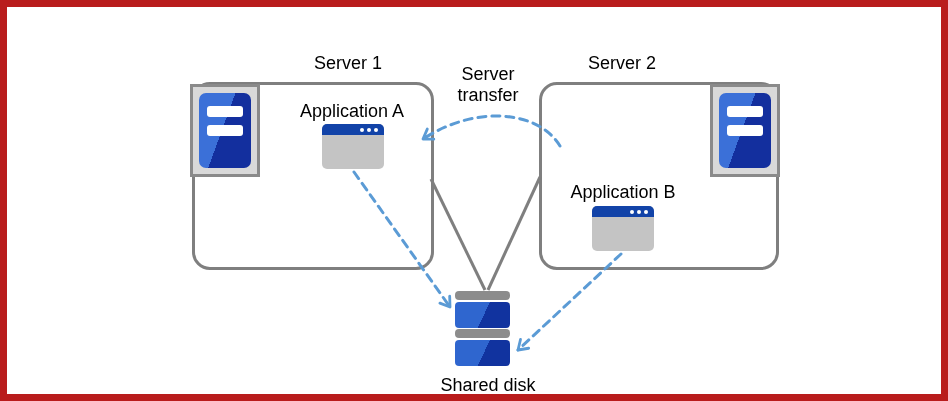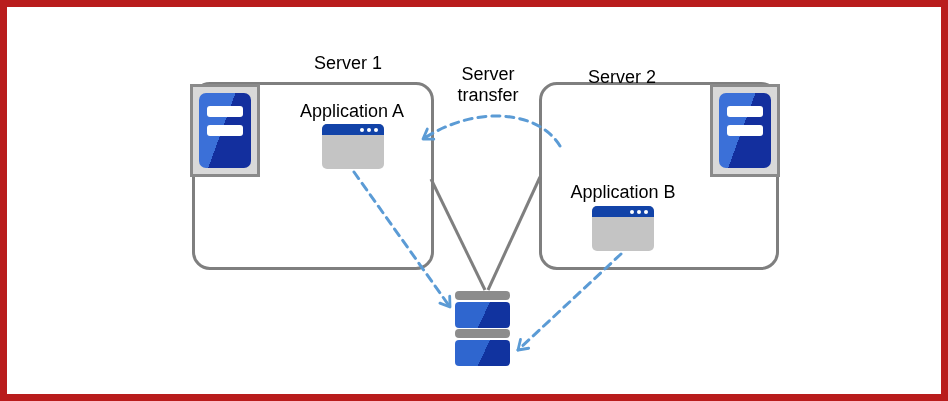--- a/index.html
+++ b/index.html
@@ -59,21 +59,21 @@
   .disk-body {
     position:absolute; left:0; right:0; height:26px; border-radius:4px;
     background:linear-gradient(115deg, #2f66cf 52%, #11339f 52%);
   }
   .disk-cap.c1 { top:0; }
   .disk-body.d1 { top:11px; }
   .disk-cap.c2 { top:38px; }
   .disk-body.d2 { top:49px; }
 
   #server1-title { left:281px; top:46px; width:120px; }
-  #server2-title { left:555px; top:60px; width:120px; }
+  #server2-title { left:555px; top:46px; width:120px; }
   #group-transfer-label { left:435px; top:57px; width:92px; }
   #app-a-label { left:275px; top:94px; width:140px; }
   #app-b-label { left:546px; top:175px; width:140px;text-align:center; }
   #shared-disk-label { left:411px; top:368px; width:140px; }
 
   svg.overlay { position:absolute; left:0; top:0; z-index:2; pointer-events:none; }
 </style>
 </head>
 <body>
 
@@ -96,20 +96,21 @@
   </svg>
 
   <div class="server-box" id="server1-box"></div>
   <div class="server-box" id="server2-box"></div>
 
   <div class="label" id="server1-title">Server 1</div>
   <div class="label" id="server2-title">Server 2</div>
   <div class="label wrap" id="group-transfer-label">Server transfer</div>
   <div class="label" id="app-a-label">Application A</div>
   <div class="label" id="app-b-label">Application B</div>
+  <div class="label" id="shared-disk-label">Shared disk</div>
 
   <div class="server-icon" id="server1-icon">
     <div class="server-tower">
       <div class="server-bar b1"></div>
       <div class="server-bar b2"></div>
     </div>
   </div>
   <div class="server-icon" id="server2-icon">
     <div class="server-tower">
       <div class="server-bar b1"></div>

